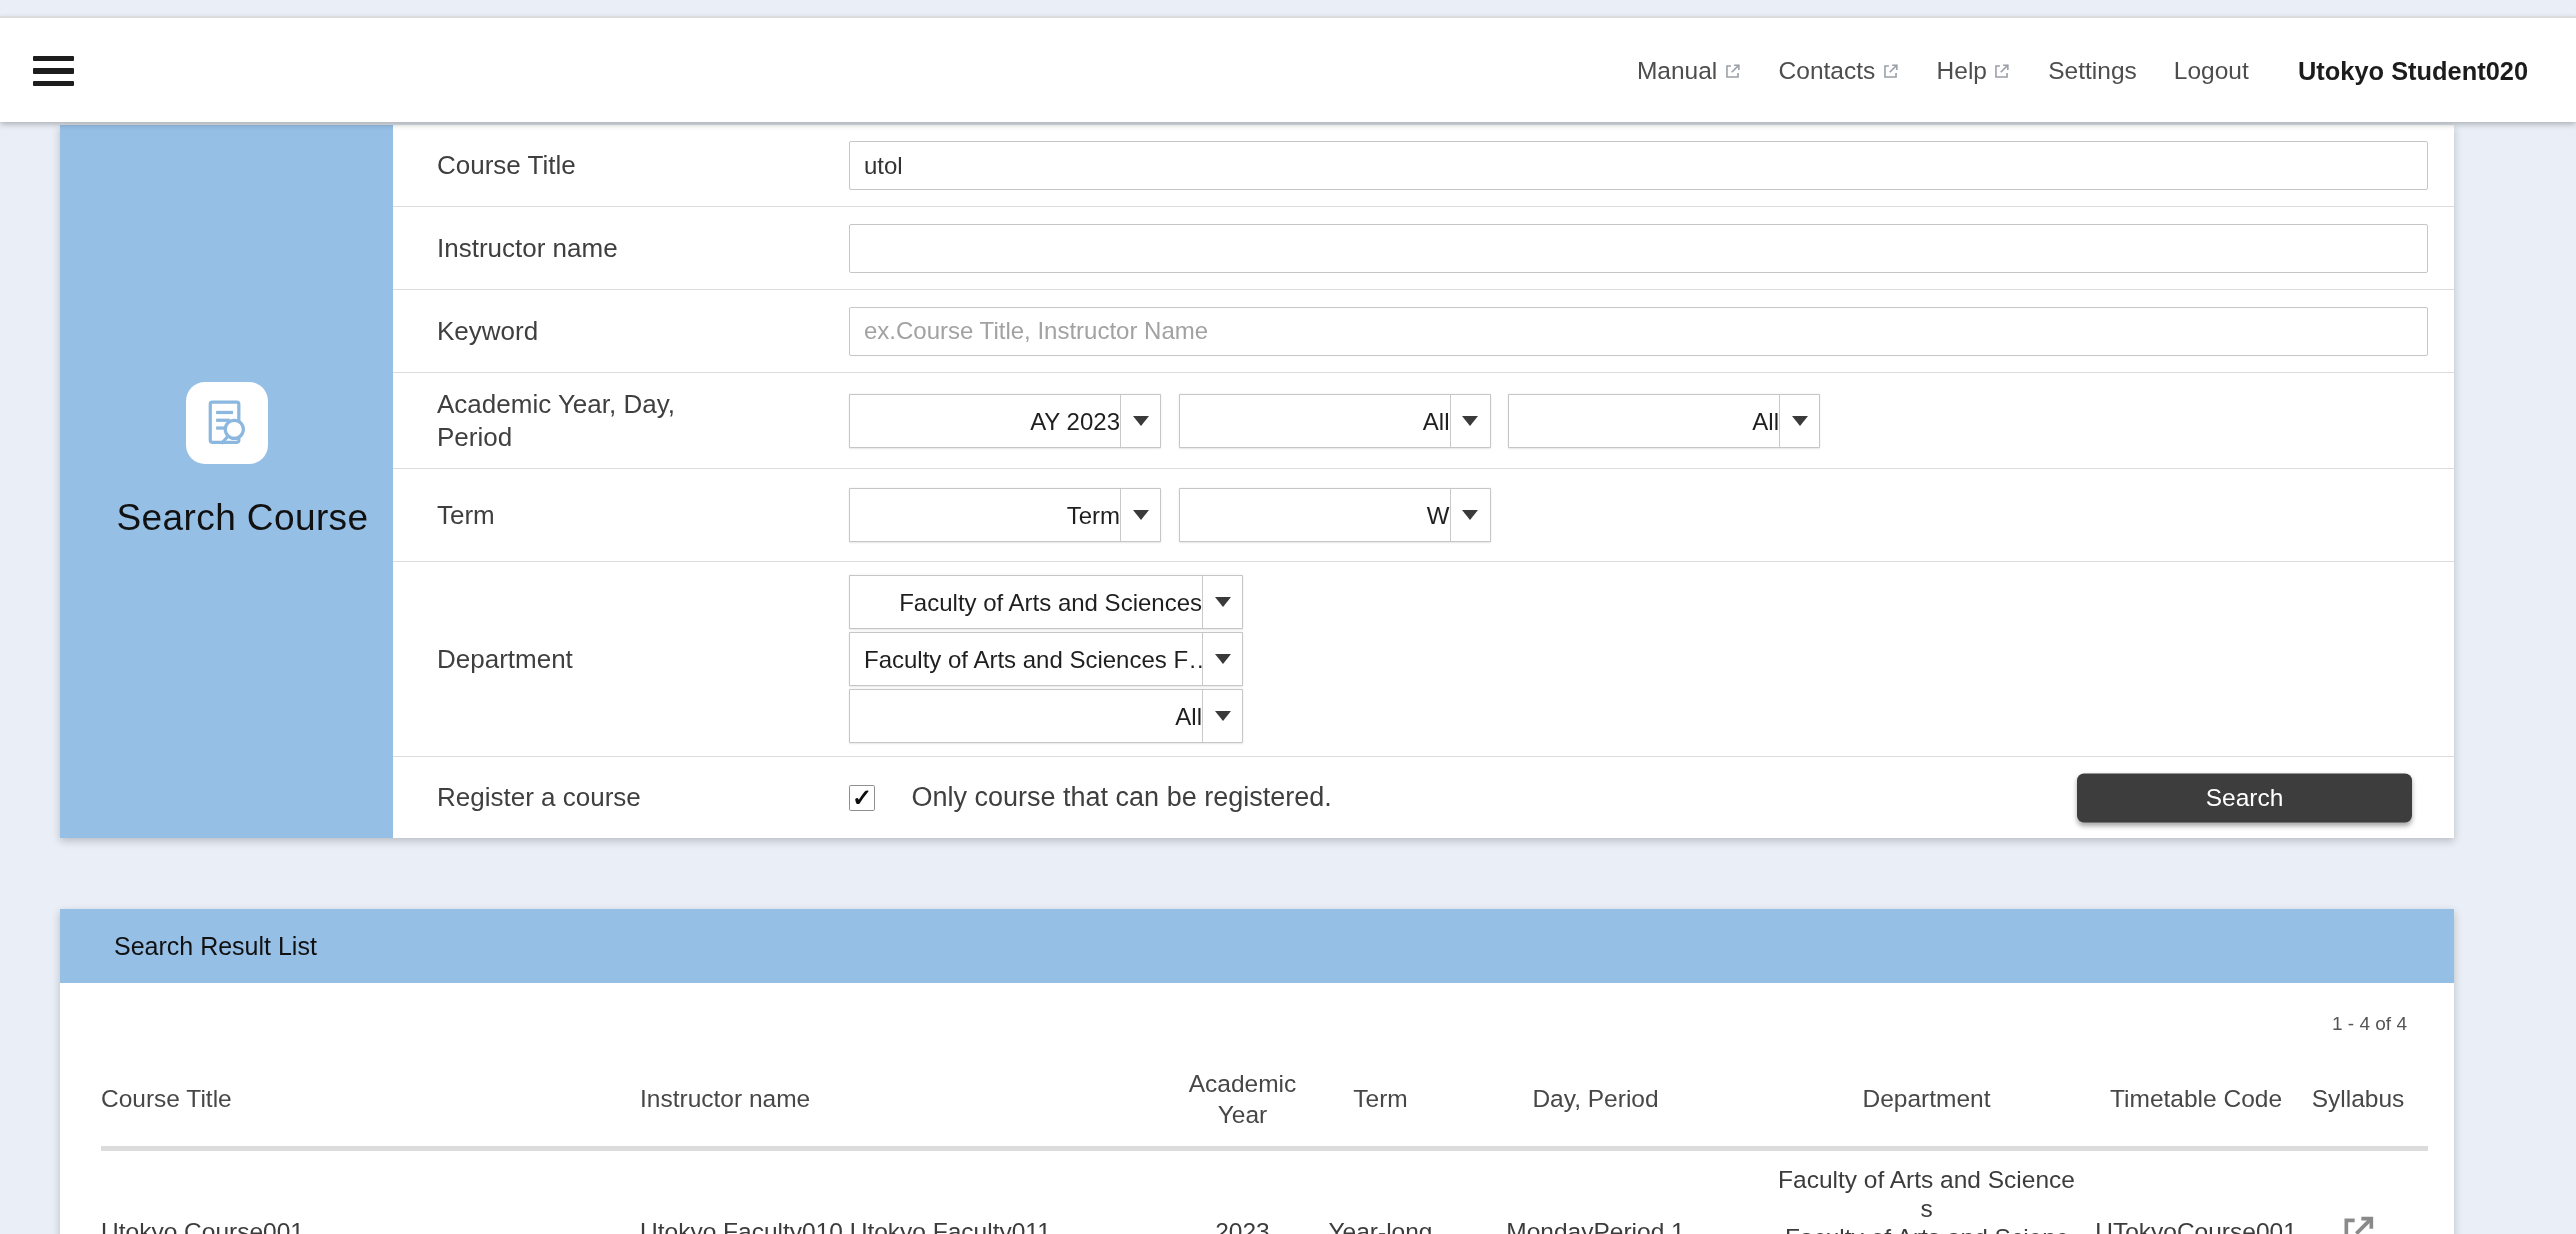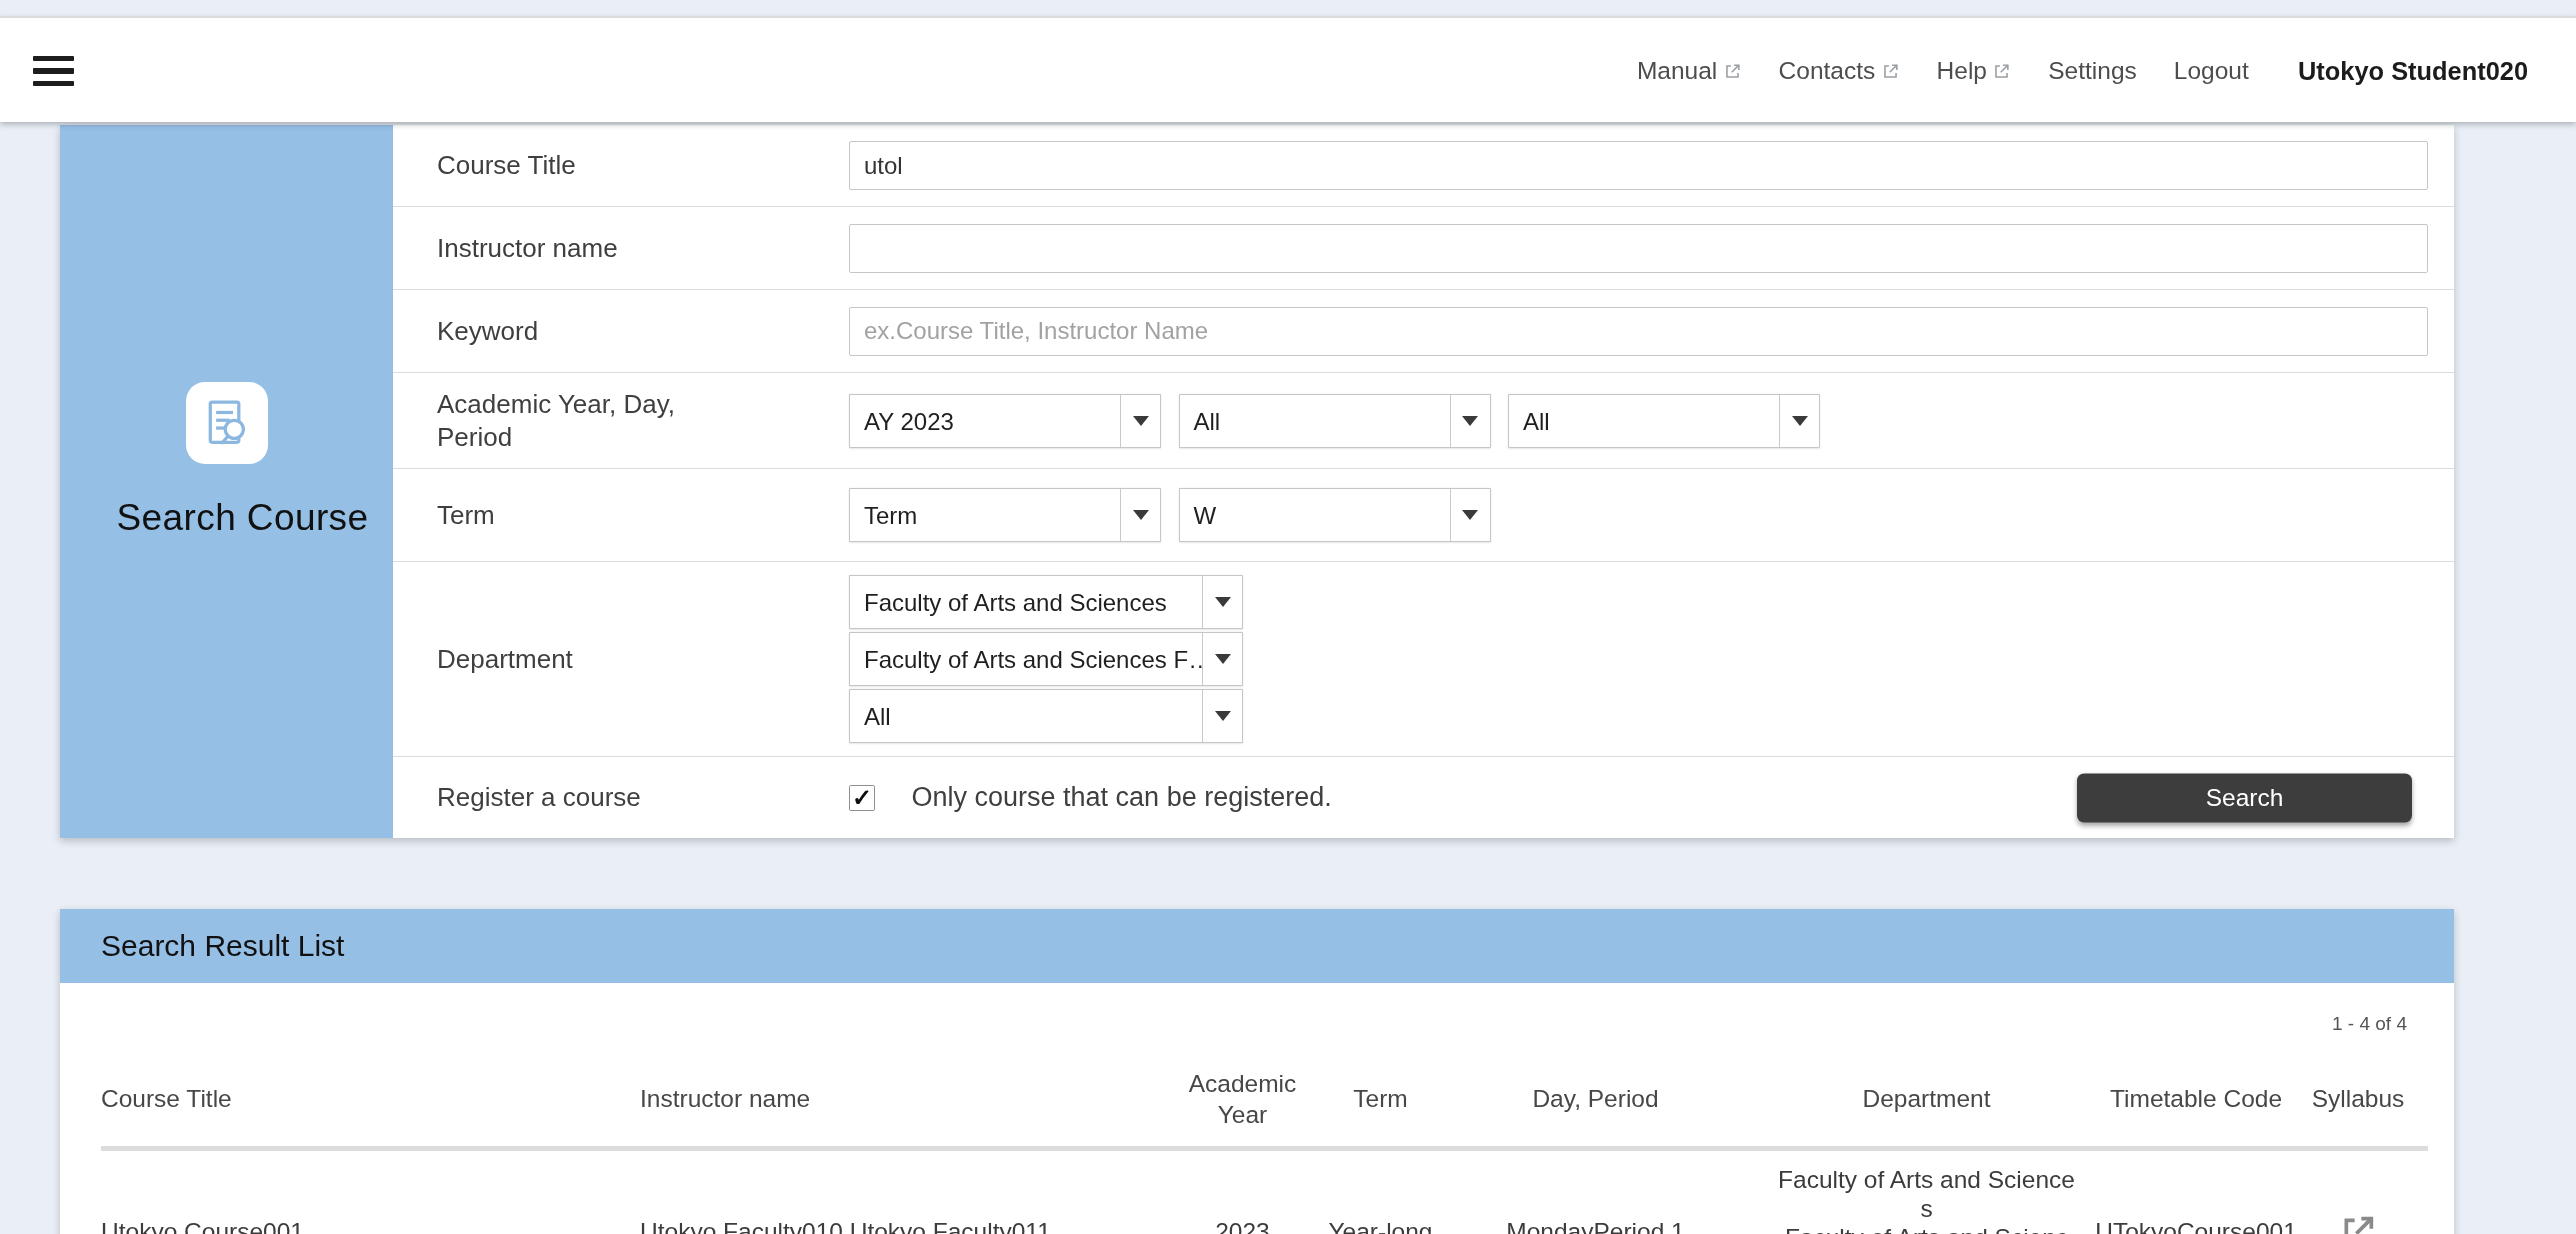--- a/index.html
+++ b/index.html
@@ -71,21 +71,21 @@
     font-size:24px; color:#333; padding:0 14px; outline:none; background:#fff;
   }
   .tinput::placeholder { color:#a2a2a2; }
 
   .select {
     height:54px; border:0.9px solid #c6c6c6; background:#fff; display:flex;
     cursor:pointer; box-shadow:0 0.9px 1.8px rgba(0,0,0,0.10); border-radius:0.9px;
   }
   .select .sel-text {
     flex:1; font-size:24px; color:#1f1f1f; line-height:53px; padding-left:14px;
-    white-space:nowrap; overflow:hidden;
+    white-space:nowrap; overflow:hidden;text-align:right;
   }
   .select .sel-arrow {
     flex:none; width:40px; border-left:0.9px solid #c9c9c9;
     display:flex; align-items:center; justify-content:center;
   }
   .select .sel-arrow i {
     width:0; height:0; border-left:8px solid transparent; border-right:8px solid transparent;
     border-top:10.5px solid #3a3a3a;
   }
   .sel-w { width:312px; }
@@ -105,21 +105,21 @@
     width:335px; height:49px; background:#3d3d3d; color:#fff;
     border:none; border-radius:7px; font-size:24.5px;
     font-family:"Liberation Sans", sans-serif;
     box-shadow:0 2.6px 5.3px rgba(0,0,0,0.35); cursor:pointer;
   }
 
   
   .results-card { top:909px; height:456px; }
   .results-header {
     height:74px; background:#96bfe6;
-    font-size:30px; color:#111; line-height:74px; padding-left:41px;
+    font-size:25px; color:#111; line-height:74px; padding-left:54px;
   }
   .results-body { padding:0 26px 0 41px; }
   .res-count {
     text-align:right; margin:23px 21px 0 0;
     font-size:19px; color:#555; height:35px; line-height:35px;
   }
   .tgrid {
     display:grid;
     grid-template-columns:539px 526px 153px 123px 307px 355px 184px 140px;
   }

